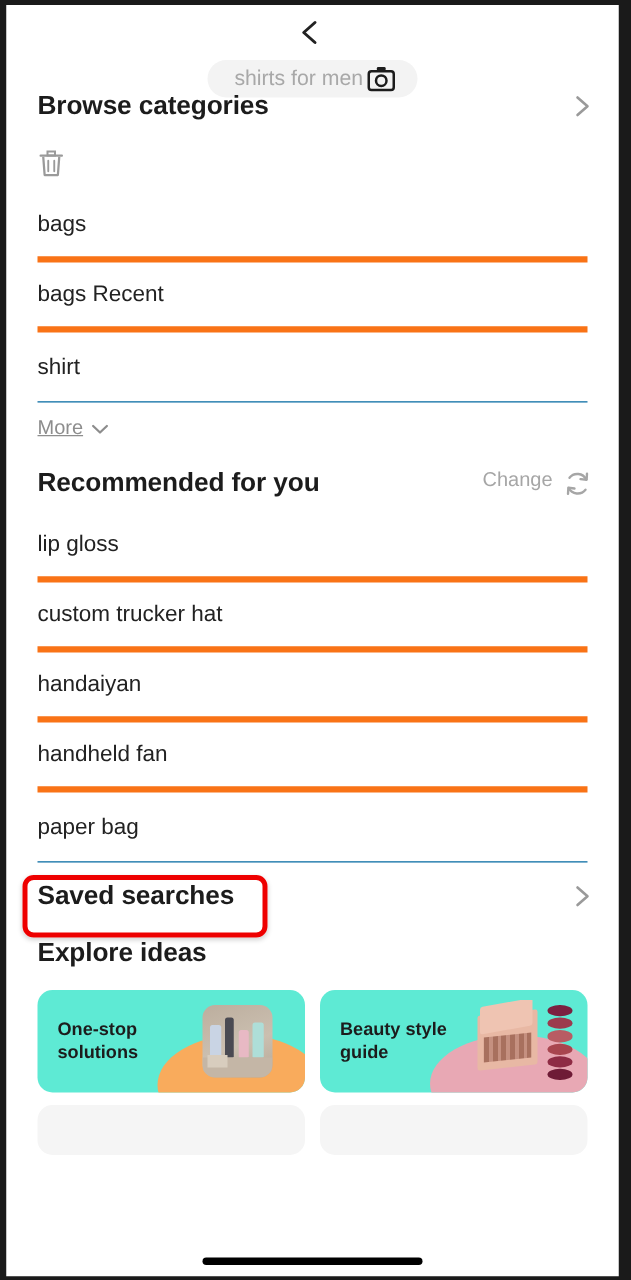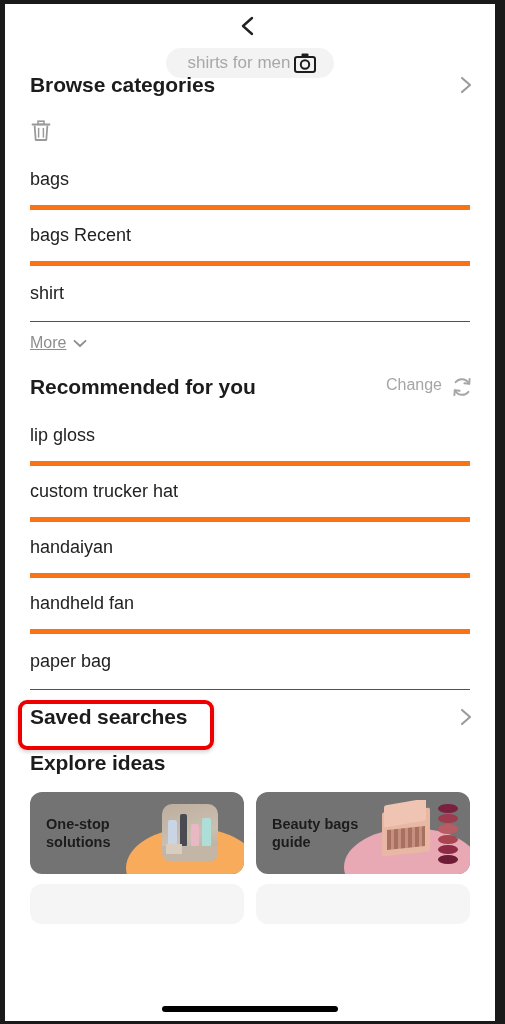--- a/index.html
+++ b/index.html
@@ -143,21 +143,21 @@
   
   .cards {
     display: flex;
     gap: 12px;
     padding: 6px 25px 0 25px;
   }
   .card {
     position: relative;
     flex: 1 1 0;
     height: 82px;
-    background: #737373;
+    background: #5eead4;
     border-radius: 12px;
     overflow: hidden;
     display: flex;
     align-items: center;
   }
   .card-label {
     position: relative;
     z-index: 3;
     font-size: 14.5px;
     font-weight: bold;
@@ -399,21 +399,21 @@
           <div class="palette-sticks"></div>
           <div class="swatch-col">
             <div class="swatch" style="background:#7b2140;"></div>
             <div class="swatch" style="background:#9c3b4e;"></div>
             <div class="swatch" style="background:#b85c63;"></div>
             <div class="swatch" style="background:#a8454f;"></div>
             <div class="swatch" style="background:#8e2b44;"></div>
             <div class="swatch" style="background:#6e1b36;"></div>
           </div>
         </div>
-        <span class="card-label">Beauty bags guide</span>
+        <span class="card-label">Beauty style guide</span>
       </div>
     </div>
 
     <div class="peek-cards">
       <div class="peek-card"></div>
       <div class="peek-card"></div>
     </div>
 
     <div class="home-bar"></div>
   </div>

